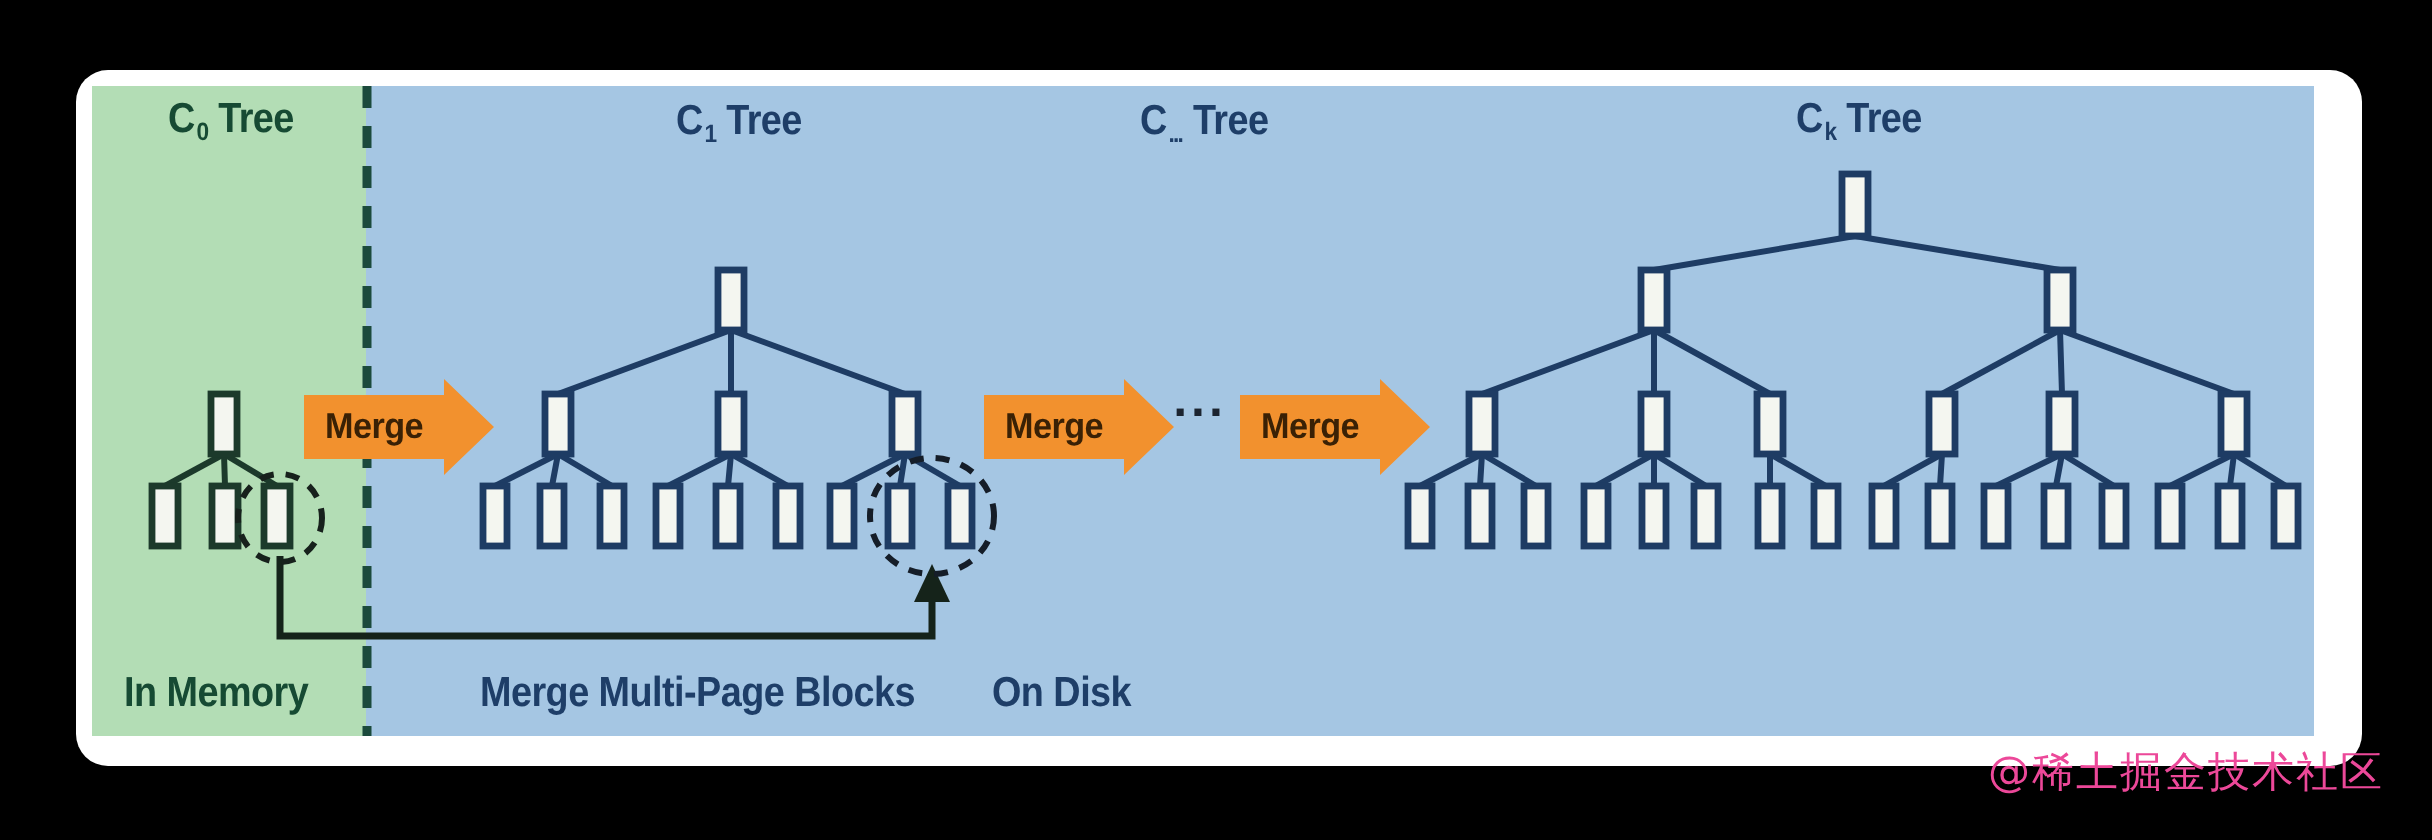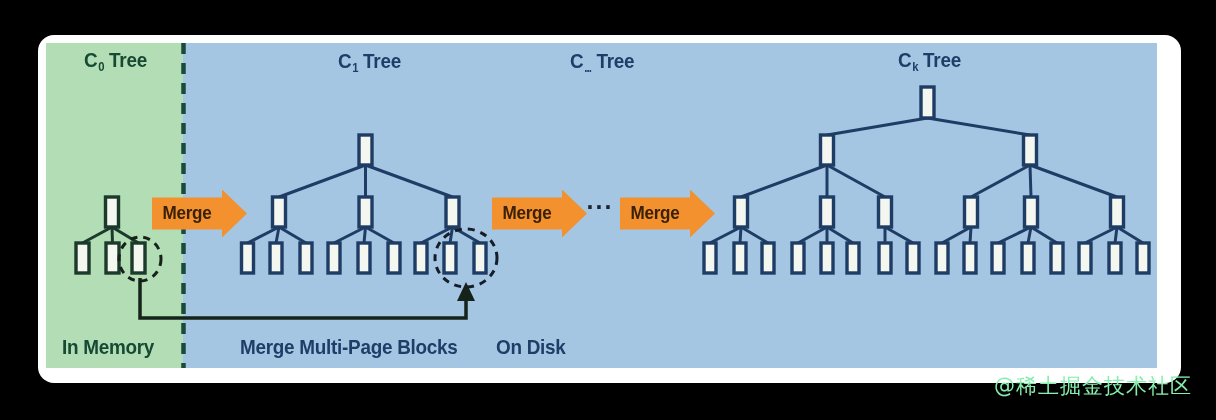--- a/index.html
+++ b/index.html
@@ -25,21 +25,21 @@
     position:absolute;z-index:3;width:80px;text-align:center;
     font-weight:bold;font-size:18px;line-height:1;color:#3a2105;
     transform:scaleX(0.95);transform-origin:center;letter-spacing:-0.3px;
   }
   .dots{
     position:absolute;z-index:3;width:44px;text-align:center;
     font-weight:900;font-size:25px;line-height:1;color:#1c2430;letter-spacing:2px;
   }
   .watermark{
     position:absolute;z-index:4;right:24px;top:372px;
-    color:#86efac;font-size:21px;letter-spacing:1px;
+    color:#ec4899;font-size:21px;letter-spacing:1px;
     font-family:"DejaVu Sans","Liberation Sans",sans-serif;
     margin-left:22px;
   }
 </style>
 </head>
 <body>
 
 <div class="stage">
   <div class="card">
     <svg class="diagram-svg" width="1111" height="325" viewBox="0 0 1111 325">

